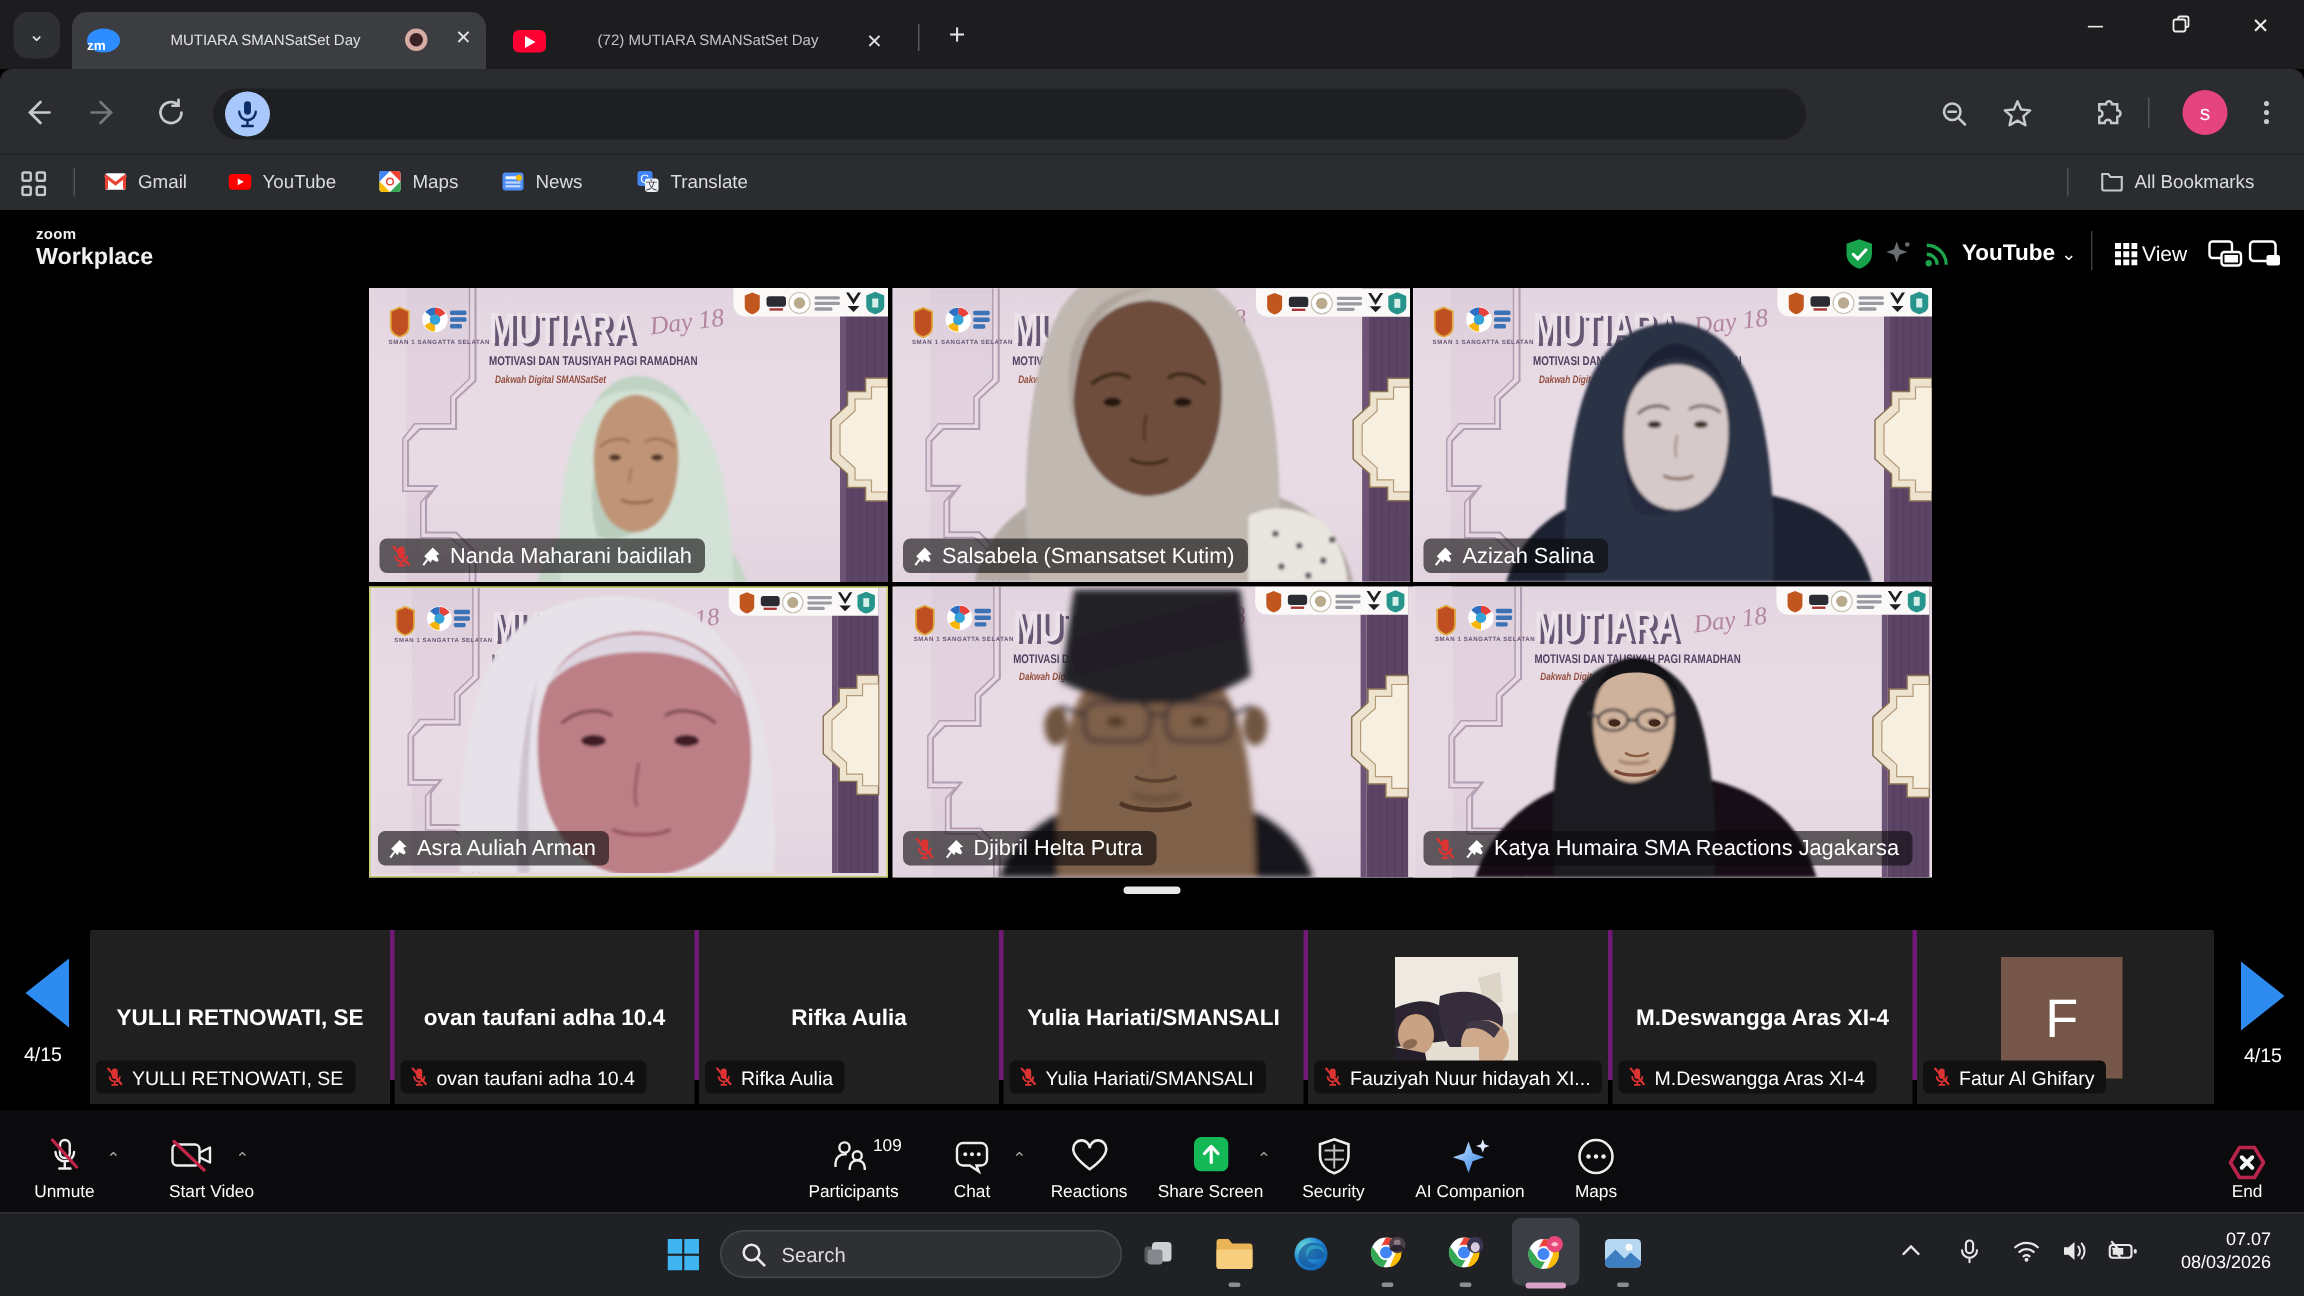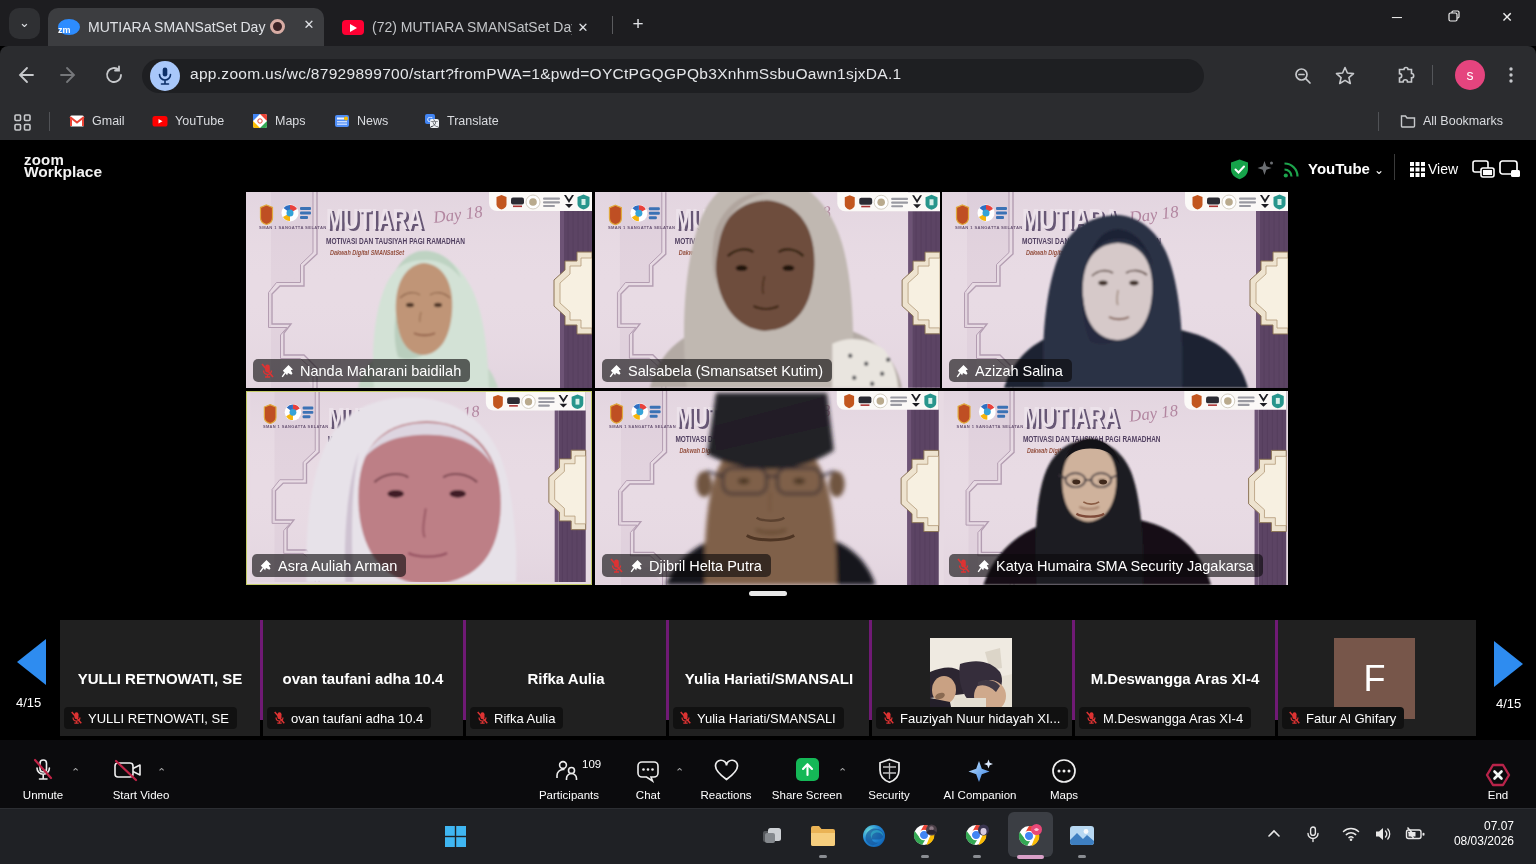--- a/index.html
+++ b/index.html
@@ -3,21 +3,21 @@
 <meta charset="utf-8">
 <style>
 * { margin:0; padding:0; box-sizing:border-box; }
 html,body { width:1536px; height:864px; background:#000; font-family:"Liberation Sans",sans-serif; overflow:hidden; }
 
 #tabstrip { position:absolute; left:0; top:0; width:1536px; height:46px; background:#1d1d20; }
 #tabsearch { position:absolute; left:9px; top:8px; width:31px; height:31px; border-radius:10px; background:#2f3033; color:#dfe1e5; text-align:center; line-height:29px; font-size:13px; }
 .tab { position:absolute; top:8px; height:38px; border-radius:10px 10px 0 0; display:flex; align-items:center; }
 #tab1 { left:48px; width:276px; background:#3c3d40; }
 #tab2 { left:332px; width:274px; }
-.tab .title { color:#dfe1e5; font-size:14px; white-space:nowrap; overflow:hidden; }
+.tab .title { color:#dfe1e5; font-size:10px; white-space:nowrap; overflow:hidden;text-align:center; }
 #tab1 .title { width:178px; }
 #tab2 .title { width:200px; color:#c3c5c8; }
 .favzm { width:22px; height:16px; border-radius:50%; background:#2d8cff; color:#fff; font-size:9px; font-weight:bold; text-align:left; line-height:22px; margin:0 8px 0 10px; }
 .favyt { width:22px; height:15px; border-radius:4px; background:#f03; margin:0 8px 0 10px; position:relative; }
 .favyt:after { content:""; position:absolute; left:8px; top:4px; border-left:7px solid #fff; border-top:4px solid transparent; border-bottom:4px solid transparent; }
 .rec { width:15px; height:15px; border-radius:50%; border:3px solid #d8aca4; background:#3a2326; margin-right:8px; }
 .tabx { color:#dfe1e5; font-size:13px; margin-left:2px; width:18px; text-align:center; }
 #tabsep { position:absolute; left:612px; top:16px; width:1px; height:18px; background:#5a5b5e; }
 #newtab { position:absolute; left:624px; top:10px; width:28px; height:28px; color:#dfe1e5; font-size:19px; text-align:center; line-height:27px; font-weight:300; }
 .wctl { position:absolute; top:0; width:46px; height:36px; color:#eee; text-align:center; line-height:34px; font-size:14px; }
@@ -27,21 +27,21 @@
 #urlpill { position:absolute; left:142px; top:13px; width:1062px; height:34px; border-radius:17px; background:#1e1f22; }
 #micball { position:absolute; left:150px; top:15px; width:30px; height:30px; border-radius:50%; background:#a8c7fa; }
 #urltext { position:absolute; left:190px; top:19px; font-size:15.5px; color:#e4e6e9; letter-spacing:0.3px; }
 #avatar { position:absolute; left:1455px; top:14px; width:30px; height:30px; border-radius:50%; background:#e5447e; color:#fff; font-size:14px; text-align:center; line-height:30px; }
 
 #bookmarks { position:absolute; left:0; top:103px; width:1536px; height:37px; background:#2b2c2f; }
 .bm { position:absolute; top:10px; color:#dadce0; font-size:12.5px; display:flex; align-items:center; gap:7px; }
 .bmico { width:16px; height:16px; display:inline-block; }
 
 #zoomhead { position:absolute; left:0; top:140px; width:1536px; height:52px; background:#000; }
-#zlogo1 { position:absolute; left:24px; top:11px; color:#f2f2f2; font-size:15px; font-weight:bold; letter-spacing:0.2px; }
+#zlogo1 { position:absolute; left:24px; top:11px; color:#f2f2f2; font-size:10px; font-weight:bold; letter-spacing:0.2px; }
 #zlogo2 { position:absolute; left:24px; top:23px; color:#f2f2f2; font-size:15.5px; font-weight:bold; }
 .zhico { position:absolute; top:19px; }
 #zyt { position:absolute; left:1308px; top:20px; color:#fff; font-size:15px; font-weight:bold; }
 #zview { position:absolute; left:1428px; top:21px; color:#fff; font-size:14px; }
 
 .tile { position:absolute; width:346px; height:196px; overflow:hidden; background:#e7dae3; }
 .nlabel { position:absolute; left:7px; bottom:6px; height:23px; background:rgba(12,10,12,0.62); border-radius:5px; display:flex; align-items:center; padding:0 9px 0 7px; gap:6px; }
 .nlabel span { color:#fff; font-size:14.5px; white-space:nowrap; }
 
 #strip { position:absolute; left:60px; top:620px; width:1416px; height:100px; background:#701a75; }
@@ -96,21 +96,20 @@
       <path d="M9 4 L16 11 L9 18 M15.5 11 H3" stroke="#76787b" stroke-width="1.8" fill="none" stroke-linecap="round"></path>
     </svg>
   <svg class="navico" style="left:103px;" width="22" height="22" viewBox="0 0 22 22">
       <path d="M18 11 a7 7 0 1 1 -2.05-4.95 M16 2.5 V6.5 H12" stroke="#c7c9cc" stroke-width="1.8" fill="none" stroke-linecap="round"></path>
     </svg>
   <div id="urlpill"></div>
   <div id="micball"><svg width="30" height="30" viewBox="0 0 30 30">
         <rect x="12.7" y="6.5" width="4.6" height="9" rx="2.3" fill="#0b2e68"></rect>
         <path d="M9.5 13.5 a5.5 5.5 0 0 0 11 0 M15 19 V23 M11.5 23 H18.5" stroke="#0b2e68" stroke-width="1.6" fill="none" stroke-linecap="round"></path>
       </svg></div>
-  <div id="urltext">app.zoom.us/wc/87929899700/start?fromPWA=1&amp;pwd=OYCtPGQGPQb3XnhmSsbuOawn1sjxDA.1</div>
   <svg class="navico" style="left:1292px;top:19px;" width="22" height="22" viewBox="0 0 22 22">
       <circle cx="9.5" cy="9.5" r="5.5" fill="none" stroke="#c7c9cc" stroke-width="1.7"></circle>
       <path d="M13.7 13.7 L18 18 M7 9.5 H12" stroke="#c7c9cc" stroke-width="1.7" stroke-linecap="round"></path>
     </svg>
   <svg class="navico" style="left:1333px;top:18px;" width="24" height="24" viewBox="0 0 24 24">
       <path d="M12 3.5 L14.4 9 L20.5 9.6 L15.9 13.6 L17.3 19.5 L12 16.4 L6.7 19.5 L8.1 13.6 L3.5 9.6 L9.6 9 Z" fill="none" stroke="#c7c9cc" stroke-width="1.6" stroke-linejoin="round"></path>
     </svg>
   <svg class="navico" style="left:1395px;top:19px;" width="22" height="22" viewBox="0 0 22 22">
       <path d="M9 4.5 a2 2 0 0 1 4 0 h3.5 v4 a2.2 2.2 0 0 1 0 4.4 v4.1 h-4 a2.2 2.2 0 0 0 -4.4 0 h-3.6 v-4 a2.2 2.2 0 0 0 0 -4.4 v-4.1 Z" fill="none" stroke="#c7c9cc" stroke-width="1.6"></path>
     </svg>
@@ -462,21 +461,21 @@
   <div class="nlabel" style="bottom:8px;">
         <svg width="15" height="16" viewBox="0 0 15 16">
           <rect x="5.2" y="1.5" width="4.6" height="8" rx="2.3" fill="#d33"></rect>
           <path d="M3.5 7.5 a4 4 0 0 0 8 0 M7.5 11.5 V14 M5 14 H10" stroke="#d33" stroke-width="1.4" fill="none"></path>
           <path d="M2 1 L13 14" stroke="#d33" stroke-width="1.7"></path>
         </svg>
         <svg width="13" height="14" viewBox="0 0 13 14">
           <path d="M7.5 1 L12 5.5 L9.8 6.2 L11.5 9.5 L10.3 10.7 L7 9 L6.2 11.2 L1.8 6.8 Z" fill="#fff"></path>
           <path d="M4 9 L1.2 12.8" stroke="#fff" stroke-width="1.4"></path>
         </svg>
-        <span>Katya Humaira SMA Security Jagakarsa</span>
+        <span>Katya Humaira SMA Reactions Jagakarsa</span>
       </div>
 </div>
 </div>
 
 <div style="position:absolute;left:749px;top:591px;width:38px;height:5px;border-radius:2.5px;background:#e8e8e8;"></div>
 
 <div style="position:absolute;left:17px;top:639px;width:0;height:0;border-top:23px solid transparent;border-bottom:23px solid transparent;border-right:29px solid #2e8cf0;"></div>
 <div class="pagenum" style="left:16px;top:695px;">4/15</div>
 <div style="position:absolute;left:1494px;top:641px;width:0;height:0;border-top:23px solid transparent;border-bottom:23px solid transparent;border-left:29px solid #2e8cf0;"></div>
 <div class="pagenum" style="left:1496px;top:696px;">4/15</div>
@@ -654,20 +653,27 @@
 
 <div id="taskbar">
   <svg class="tkico" style="left:445px;top:17px;" width="21" height="21" viewBox="0 0 21 21">
       <g fill="#3fb6f2">
         <rect x="0" y="0" width="9.8" height="9.8"></rect>
         <rect x="11.2" y="0" width="9.8" height="9.8"></rect>
         <rect x="0" y="11.2" width="9.8" height="9.8"></rect>
         <rect x="11.2" y="11.2" width="9.8" height="9.8"></rect>
       </g>
     </svg>
+  <div id="searchpill">
+    <svg style="margin-left:13px;" width="17" height="17" viewBox="0 0 17 17">
+        <circle cx="7" cy="7" r="5.2" fill="none" stroke="#e8e8e8" stroke-width="1.7"></circle>
+        <path d="M11 11 L15.5 15.5" stroke="#e8e8e8" stroke-width="1.7" stroke-linecap="round"></path>
+      </svg>
+    <span style="color:#ddd;font-size:13.5px;margin-left:10px;">Search</span>
+  </div>
   <svg class="tkico" style="left:761px;top:16px;" width="22" height="22" viewBox="0 0 22 22">
       <rect x="2" y="6" width="11" height="11" rx="2" fill="#55585c"></rect>
       <rect x="7" y="3" width="13" height="13" rx="2.5" fill="#cdd0d4"></rect>
       <rect x="4" y="8" width="10" height="10" rx="2" fill="#85898e"></rect>
     </svg>
   <svg class="tkico" style="left:810px;top:16px;" width="26" height="22" viewBox="0 0 26 22">
       <path d="M1 3 a2 2 0 0 1 2-2 h6 l2.5 3 H23 a2 2 0 0 1 2 2 v13 a2 2 0 0 1 -2 2 H3 a2 2 0 0 1 -2-2 Z" fill="#eab355"></path>
       <path d="M1 8 H25 V19 a2 2 0 0 1 -2 2 H3 a2 2 0 0 1 -2 -2 Z" fill="#f6ce7e"></path>
     </svg>
   <svg class="tkico" style="left:862px;top:15px;" width="24" height="24" viewBox="0 0 24 24">

